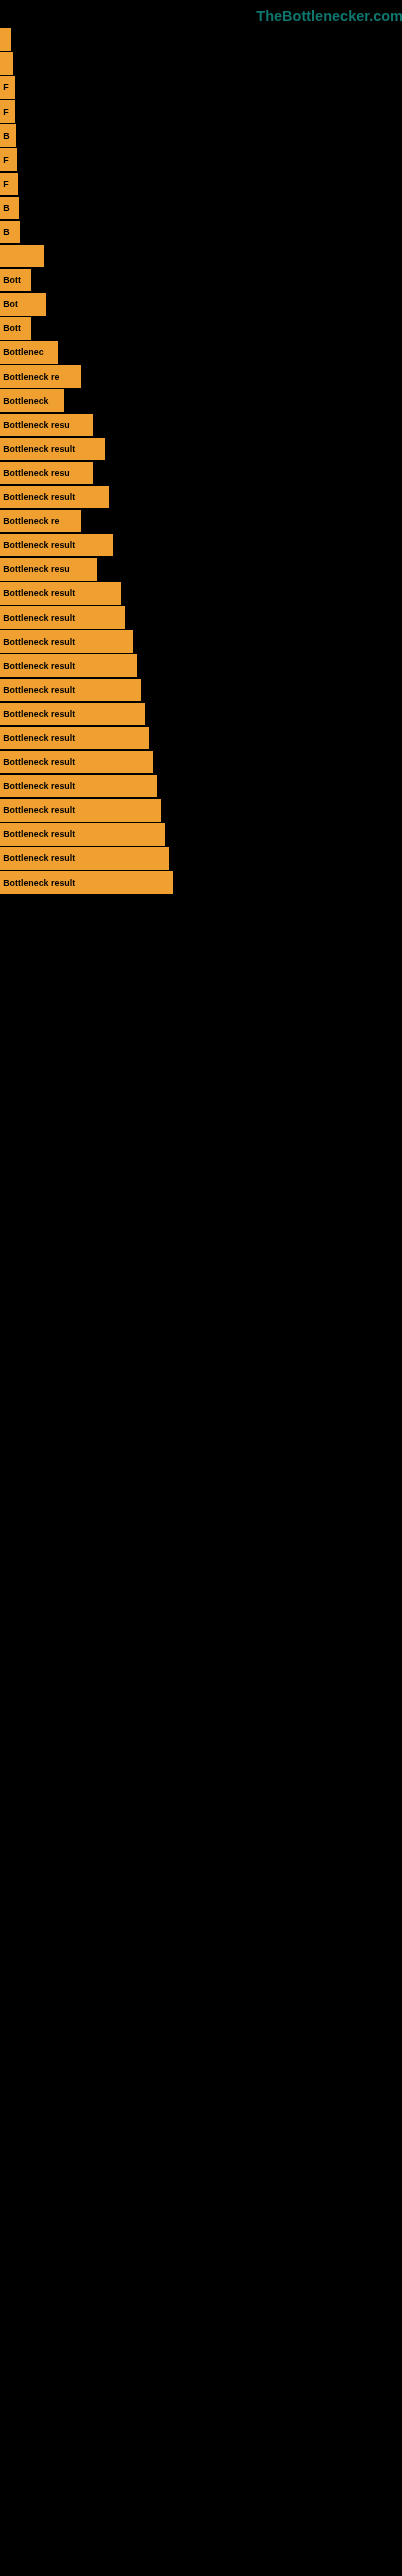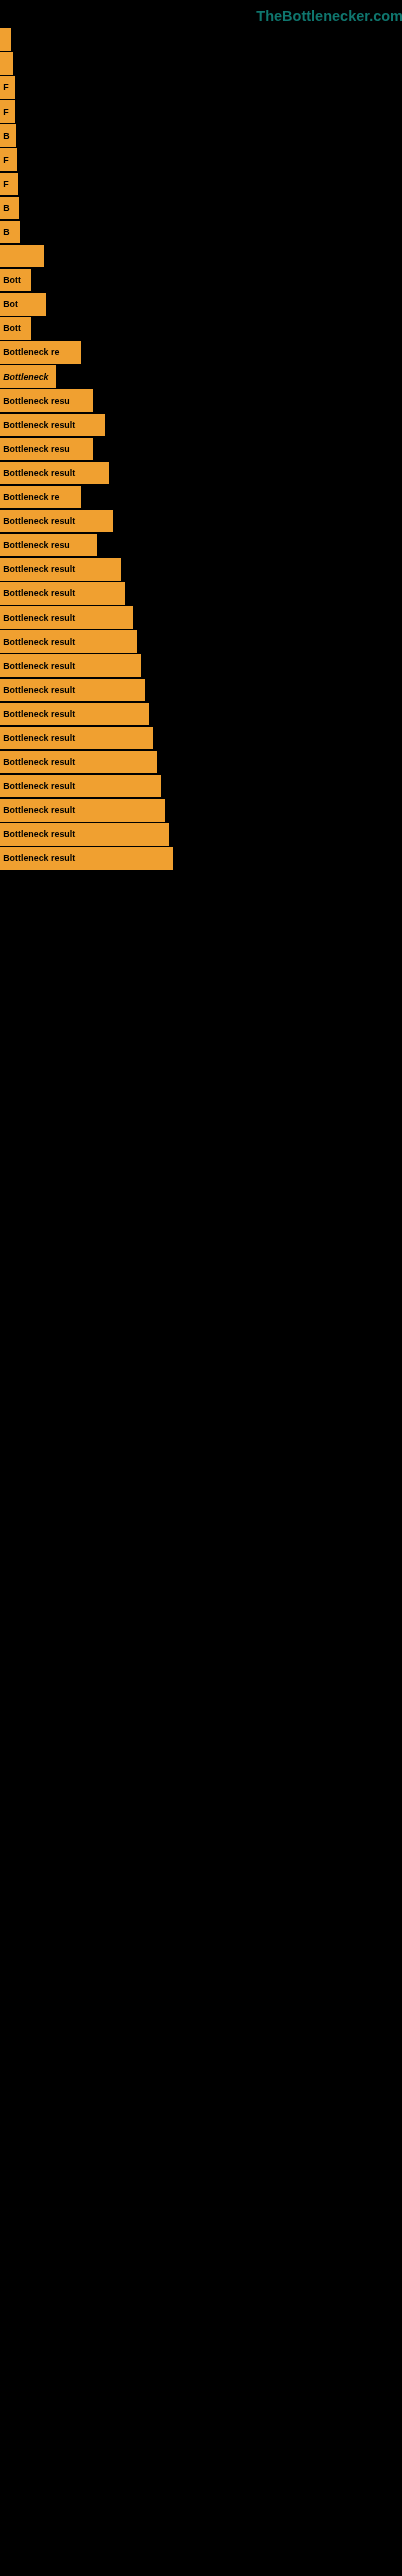--- a/index.html
+++ b/index.html
@@ -78,24 +78,27 @@
     <div class="bar-item">
       <div class="bar" style="width: 31px;">Bott</div>
     </div>
     <div class="bar-item">
       <div class="bar" style="width: 46px;">Bot</div>
     </div>
     <div class="bar-item">
       <div class="bar" style="width: 31px;">Bott</div>
     </div>
     <div class="bar-item">
+      <div class="bar" style="width: 58px;">Bottlenec</div>
+    </div>
+    <div class="bar-item">
       <div class="bar" style="width: 81px;">Bottleneck re</div>
     </div>
     <div class="bar-item">
-      <div class="bar" style="width: 56px; font-style: italic;">Bottleneck</div>
+      <div class="bar" style="width: 64px;">Bottleneck</div>
     </div>
     <div class="bar-item">
       <div class="bar" style="width: 93px;">Bottleneck resu</div>
     </div>
     <div class="bar-item">
       <div class="bar" style="width: 105px;">Bottleneck result</div>
     </div>
     <div class="bar-item">
       <div class="bar" style="width: 93px;">Bottleneck resu</div>
     </div>

